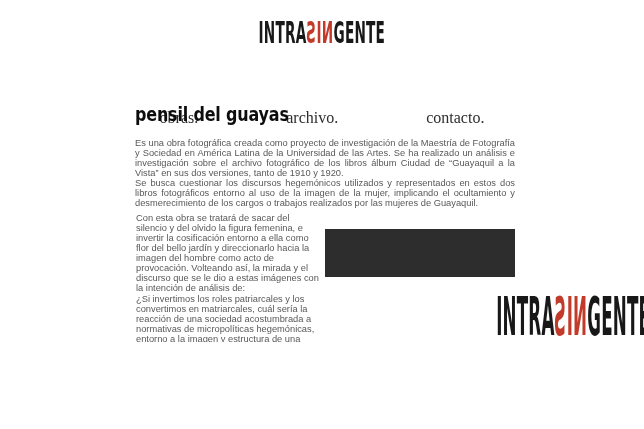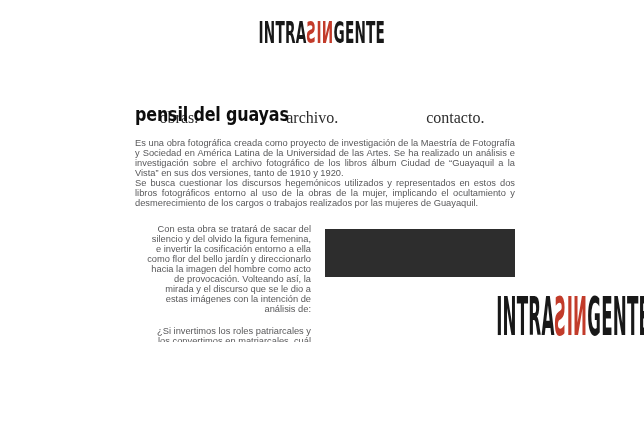--- a/index.html
+++ b/index.html
@@ -29,21 +29,21 @@
   .page-title{
     margin:0;font-family:"DejaVu Sans","Liberation Sans",sans-serif;
     font-size:19px;line-height:21px;font-weight:bold;color:var(--title,#0d0d0d);
     transform:scaleX(.84);transform-origin:left center;white-space:nowrap;letter-spacing:-.2px;
   }
   .body-text{font-size:9.3px;line-height:10px;color:var(--text,#58585a);}
   p.wide{margin:0;text-align:justify;}
   p.wide.first{margin-top:13px;}
   .columns{display:flex;margin-top:4px;}
   .text-col{width:188px;}
-  .text-col p{margin:12px;text-align:right;}
+  .text-col p{margin:1px;}
   .media-col{margin-left:auto;width:190px;}
   .ph{background:var(--placeholder,#2d2d2d);}
   .ph-1{height:48px;margin-top:17px;}
   .ph-2{height:45px;margin-top:20px;}
   .content-logo{height:40px;margin-top:19px;text-align:center;overflow:visible;}
   .content-logo .logo-line{font-size:54px;line-height:42px;transform:scaleX(.31);transform-origin:center;}
 </style>
 </head>
 <body>
 
@@ -56,21 +56,21 @@
   <nav class="main-nav">
     <a>obras.</a>
     <a>archivo.</a>
     <a>contacto.</a>
   </nav>
 
   <main class="content">
     <h1 class="page-title">pensil del guayas</h1>
 
     <p class="body-text wide first">Es una obra fotográfica creada como proyecto de investigación de la Maestría de Fotografía y Sociedad en América Latina de la Universidad de las Artes. Se ha realizado un análisis e investigación sobre el archivo fotográfico de los libros álbum Ciudad de “Guayaquil a la Vista” en sus dos versiones, tanto de 1910 y 1920.</p>
-    <p class="body-text wide">Se busca cuestionar los discursos hegemónicos utilizados y representados en estos dos libros fotográficos entorno al uso de la obras de la mujer, implicando el ocultamiento y desmerecimiento de los cargos o trabajos realizados por las mujeres de Guayaquil.</p>
+    <p class="body-text wide">Se busca cuestionar los discursos hegemónicos utilizados y representados en estos dos libros fotográficos entorno al uso de la imagen de la mujer, implicando el ocultamiento y desmerecimiento de los cargos o trabajos realizados por las mujeres de Guayaquil.</p>
 
     <div class="columns">
       <div class="text-col body-text">
         <p>Con esta obra se tratará de sacar del silencio y del olvido la figura femenina, e invertir la cosificación entorno a ella como flor del bello jardín y direccionarlo hacia la imagen del hombre como acto de provocación. Volteando así, la mirada y el discurso que se le dio a estas imágenes con la intención de análisis de:</p>
         <p>¿Si invertimos los roles patriarcales y los convertimos en matriarcales, cuál sería la reacción de una sociedad acostumbrada a normativas de micropolíticas hegemónicas, entorno a la imagen y estructura de una mujer?</p>
       </div>
 
       <div class="media-col">
         <div class="ph ph-1"></div>
 

